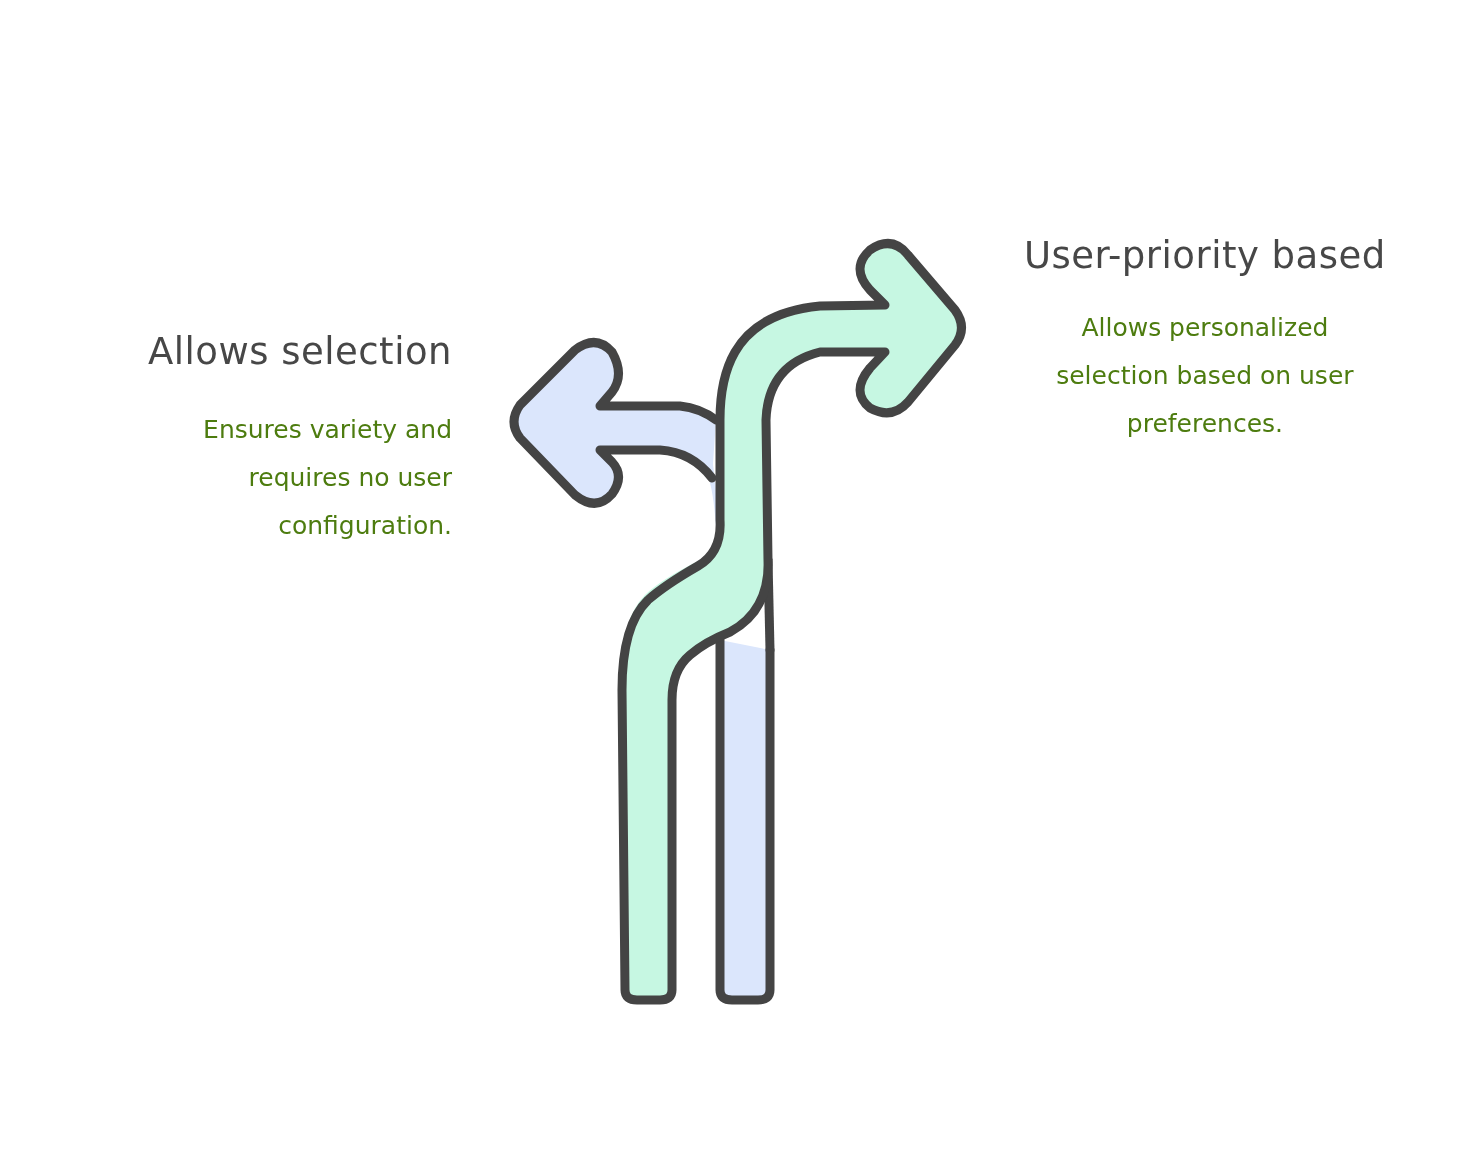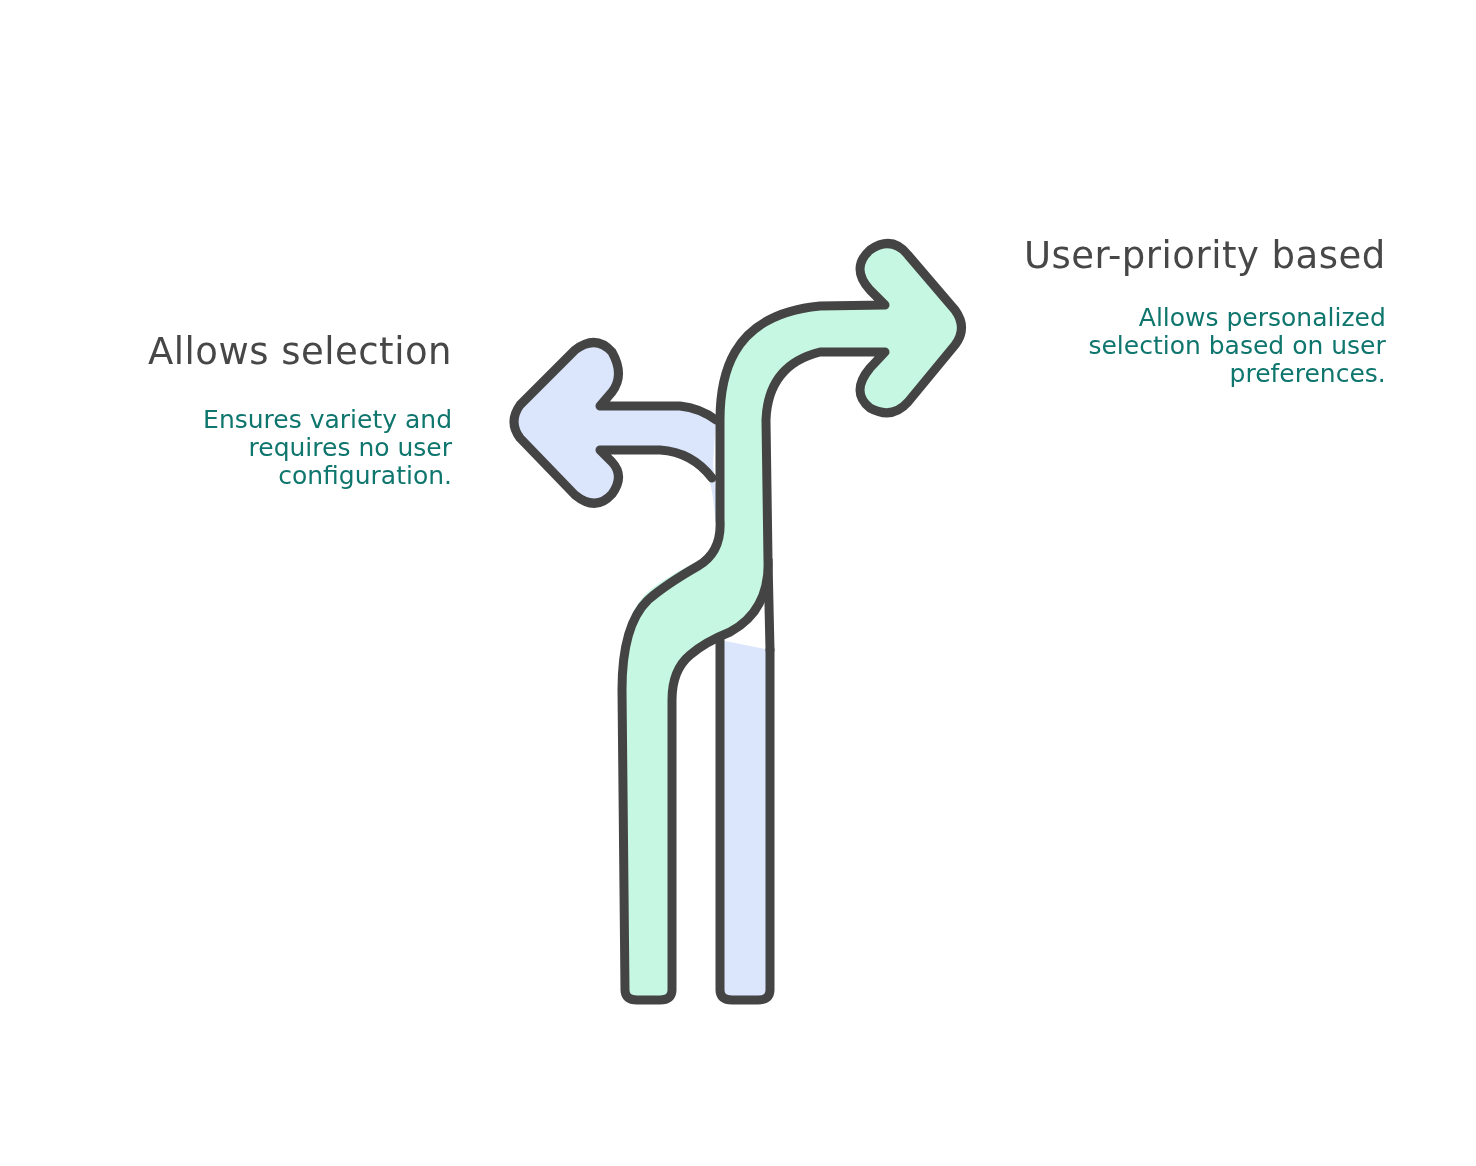--- a/index.html
+++ b/index.html
@@ -1,22 +1,22 @@
 <!DOCTYPE html>
 <html><head>
   <meta charset="utf-8">
   <style>
     html, body { margin: 0; padding: 0; background: #ffffff; }
     body { width: 1476px; height: 1166px; position: relative; overflow: hidden; font-family: "DejaVu Sans", sans-serif; color: #444444; }
     .diagram { position: absolute; left: 0; top: 0; width: 1476px; height: 1166px; }
     .label-block { position: absolute; }
     .left-block { right: 1024px; top: 328px; text-align: right; }
-    .right-block { left: 1024px; top: 232px; text-align: right; }
+    .right-block { left: 1024px; top: 232px; text-align: center; }
     .title { font-size: 37px; letter-spacing: 0.5px; color: #474747; line-height: 48px; margin: 0; white-space: nowrap; }
-    .desc { font-size: 25px; line-height: 28px; color: #0f766e; margin-top: 30px; white-space: pre-line; }
+    .desc { font-size: 25px; line-height: 48px; color: #4d7c0f; margin-top: 30px; white-space: pre-line; }
     .right-block .desc { margin-top: 24px; }
   </style>
 </head>
 <body>
 
 <svg class="diagram" viewBox="0 0 1476 1166" xmlns="http://www.w3.org/2000/svg">
 
   <g>
     <path d="M 720 990 L 720 600 Q 720 450 700 420 Q 690 408 660 408 L 600 408 L 612 398 Q 625 380 612 355 Q 598 335 575 352 L 522 408 Q 510 422 522 438 L 575 497 Q 598 515 612 495 Q 625 475 612 460 L 602 448 L 660 448 Q 690 450 705 470 Q 718 490 718 600 L 718 990 Z" fill="#dbe6fc" stroke="none"></path>
     <path d="M 770 650 L 770 990 Q 770 1000 758 1000 L 732 1000 Q 720 1000 720 990 L 720 640" fill="#dbe6fc" stroke="#444444" stroke-width="9" stroke-linejoin="round" stroke-linecap="round"></path>

